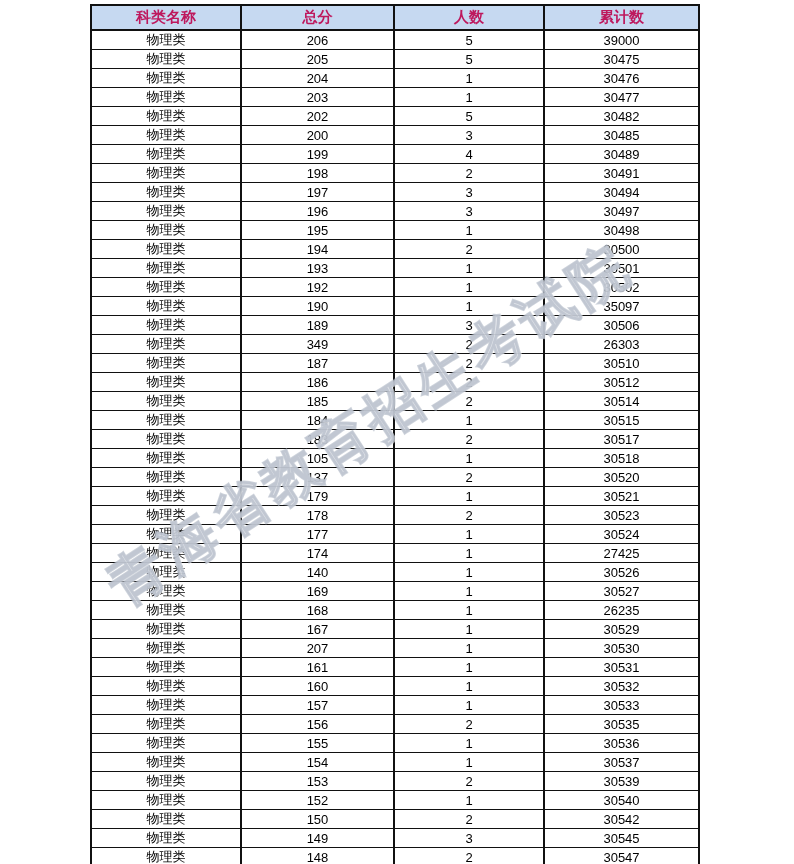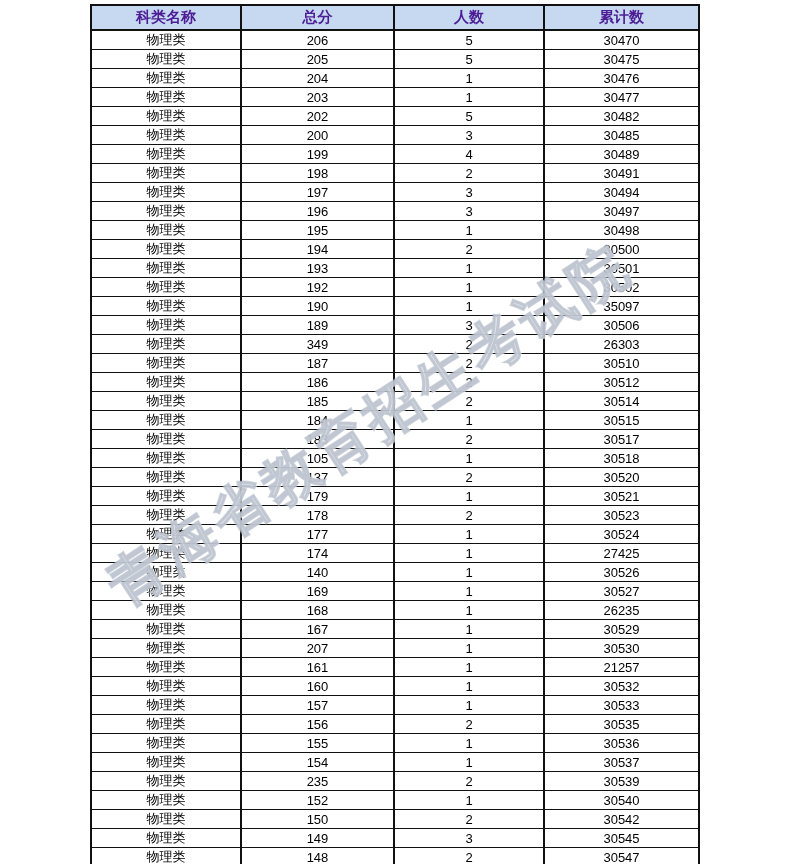--- a/index.html
+++ b/index.html
@@ -22,21 +22,21 @@
   .score-table col.c1 { width: 150px; }
   .score-table col.c2 { width: 153px; }
   .score-table col.c3 { width: 150px; }
   .score-table col.c4 { width: 155px; }
   .score-table th {
     background: #c6d9f1;
     border: 2px solid #111111;
     font-family: "Liberation Sans", "DejaVu Sans", sans-serif;
     font-weight: bold;
     font-size: 15px;
-    color: #4c1d95;
+    color: #be185d;
     height: 23px;
     padding: 0;
     text-align: center;
     vertical-align: middle;
   }
   .score-table td {
     border-top: 1px solid #111111;
     border-bottom: 1px solid #111111;
     border-left: 2px solid #111111;
     border-right: 2px solid #111111;
@@ -95,21 +95,21 @@
         <th>总分</th>
         <th>人数</th>
         <th>累计数</th>
       </tr>
     </thead>
     <tbody>
         <tr>
       <td class="cat">物理类</td>
       <td class="num">206</td>
       <td class="num">5</td>
-      <td class="num">30470</td>
+      <td class="num">39000</td>
     </tr>
         <tr>
       <td class="cat">物理类</td>
       <td class="num">205</td>
       <td class="num">5</td>
       <td class="num">30475</td>
     </tr>
         <tr>
       <td class="cat">物理类</td>
       <td class="num">204</td>
@@ -293,21 +293,21 @@
         <tr>
       <td class="cat">物理类</td>
       <td class="num">207</td>
       <td class="num">1</td>
       <td class="num">30530</td>
     </tr>
         <tr>
       <td class="cat">物理类</td>
       <td class="num">161</td>
       <td class="num">1</td>
-      <td class="num">21257</td>
+      <td class="num">30531</td>
     </tr>
         <tr>
       <td class="cat">物理类</td>
       <td class="num">160</td>
       <td class="num">1</td>
       <td class="num">30532</td>
     </tr>
         <tr>
       <td class="cat">物理类</td>
       <td class="num">157</td>
@@ -327,21 +327,21 @@
       <td class="num">30536</td>
     </tr>
         <tr>
       <td class="cat">物理类</td>
       <td class="num">154</td>
       <td class="num">1</td>
       <td class="num">30537</td>
     </tr>
         <tr>
       <td class="cat">物理类</td>
-      <td class="num">235</td>
+      <td class="num">153</td>
       <td class="num">2</td>
       <td class="num">30539</td>
     </tr>
         <tr>
       <td class="cat">物理类</td>
       <td class="num">152</td>
       <td class="num">1</td>
       <td class="num">30540</td>
     </tr>
         <tr>

